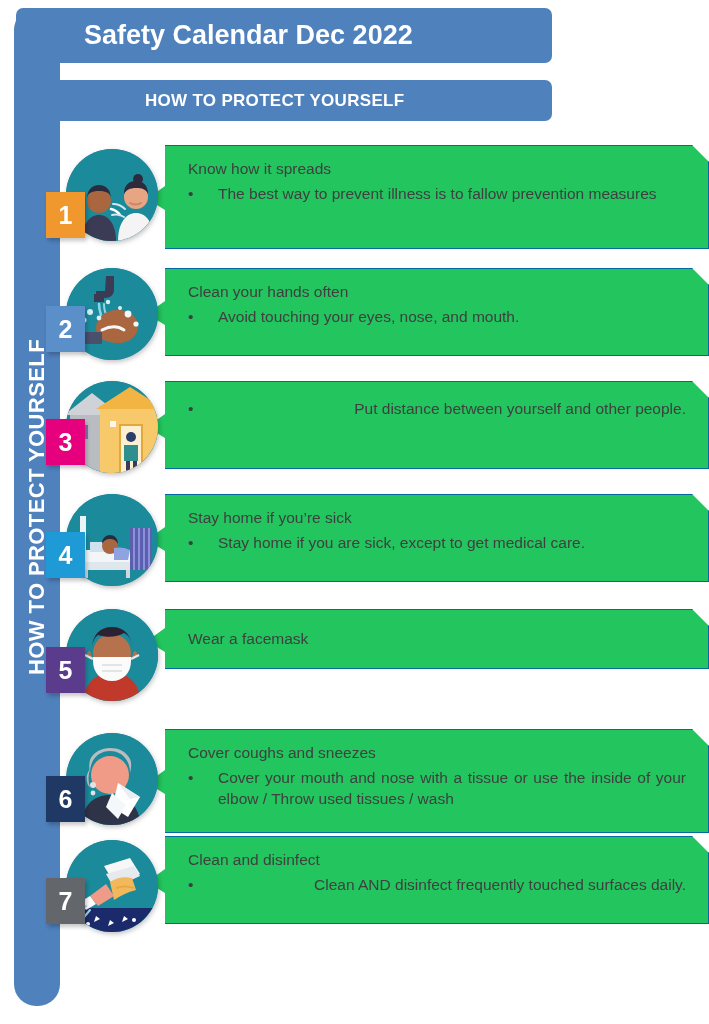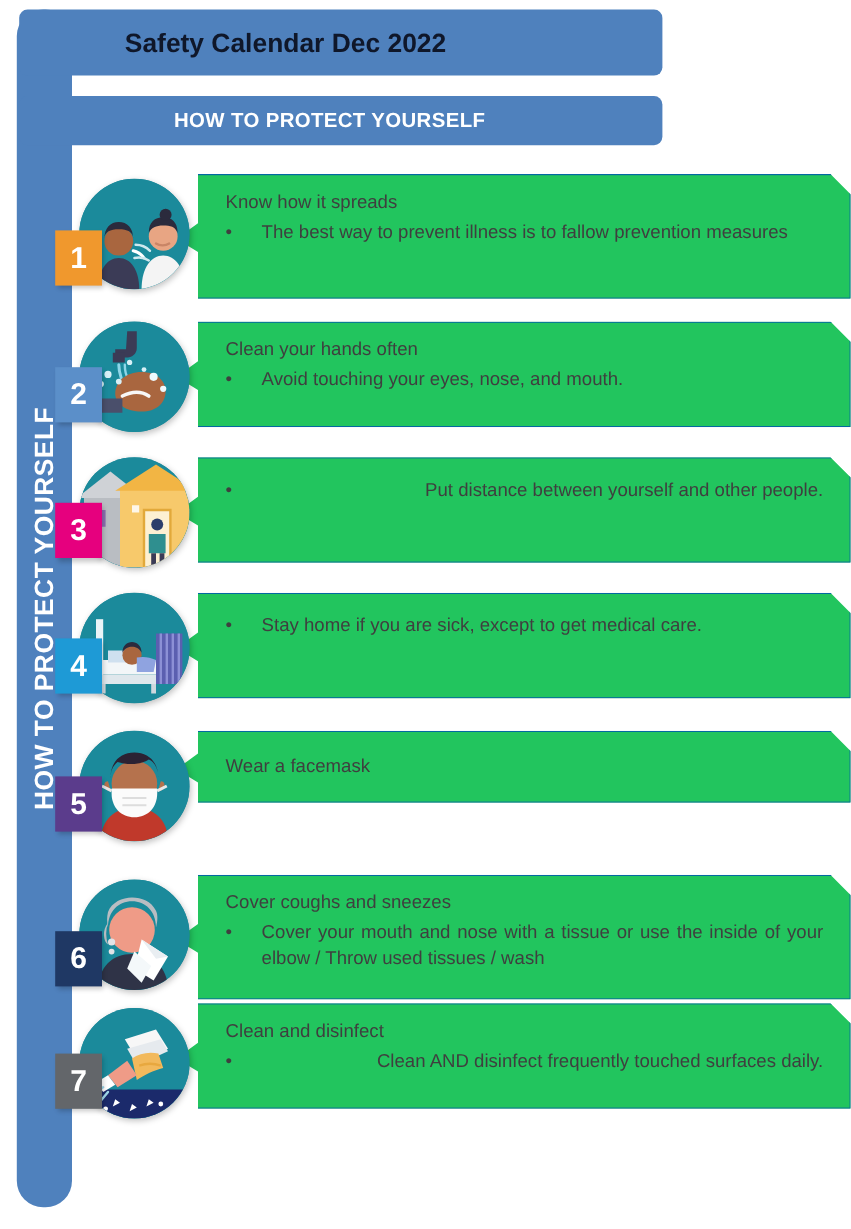--- a/index.html
+++ b/index.html
@@ -60,24 +60,24 @@
     top: 8px;
     width: 536px;
     height: 55px;
     background: #4f81bd;
     border-radius: 7px;
     z-index: 3;
     display: flex;
     align-items: center;
   }
   .titlebar .title-text {
-    color: #0f172a;
-    font-size: 22px;
+    color: #ffffff;
+    font-size: 27px;
     font-weight: bold;
-    margin-left: 88px;
+    margin-left: 68px;
     font-family: "Liberation Sans", sans-serif;
   }
 
   .subtitlebar {
     position: absolute;
     left: 16px;
     top: 80px;
     width: 536px;
     height: 41px;
     background: #4f81bd;
@@ -295,20 +295,21 @@
     <path d="M44 40h6v6h-6z" fill="#fff" opacity=".85"></path>
     </svg>
         </div>
         <div class="badge" style="top: 38px; background: rgb(230, 0, 126);">
           <span>3</span>
         </div>
       </div>
       <div class="row" style="top: 494px; height: 88px;">
         <div class="card" style="height: 88px;">
           <div class="card-inner">
+            <div class="card-title">Stay home if you’re sick</div>
             <div class="bullet-line gap-wide">
               <div class="bullet-dot">•</div>
               <div class="bullet-text">Stay home if you are sick, except to get medical care.</div>
             </div>
           </div>
         </div>
         <div class="circle" style="top: 0px;">
     <svg viewBox="0 0 92 92">
             <rect width="92" height="92" fill="#1b8a9b"></rect>
     <rect x="14" y="22" width="6" height="58" fill="#eaf4f7"></rect>

